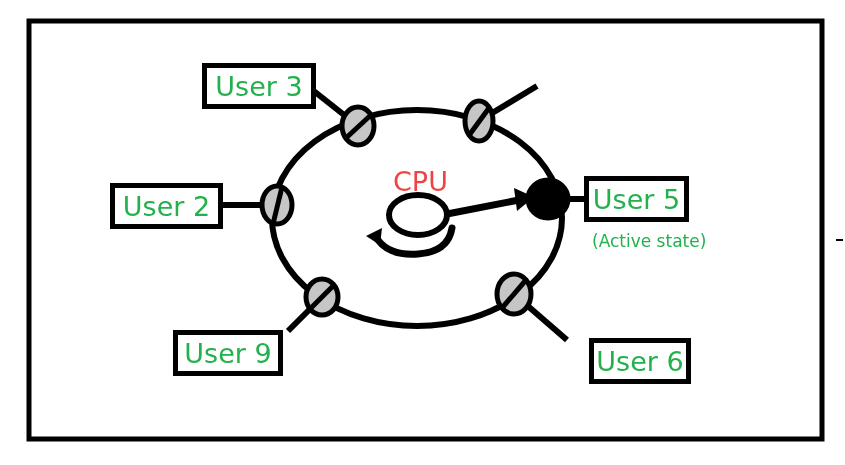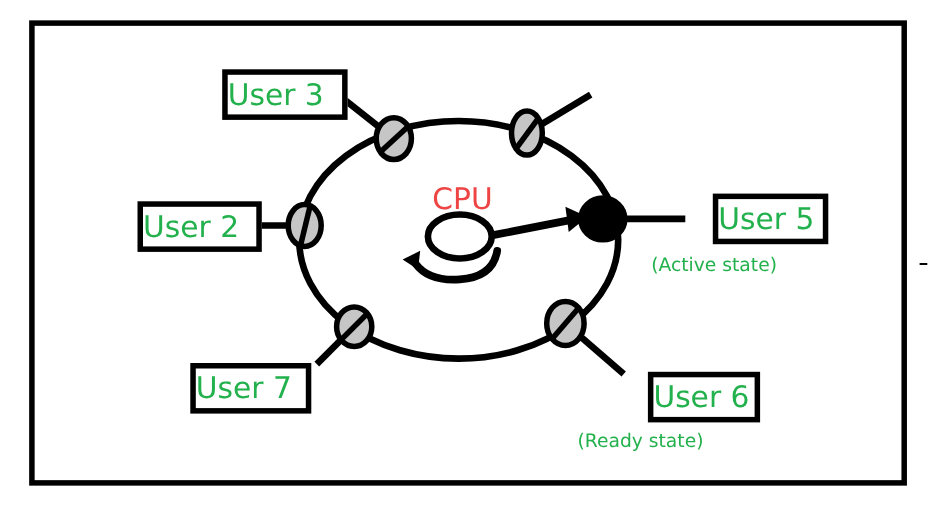--- a/index.html
+++ b/index.html
@@ -26,21 +26,21 @@
     width: 845px;
     height: 465px;
   }
   .user-box {
     position: absolute;
     box-sizing: border-box;
     background: #ffffff;
     border: 5px solid #000000;
     display: flex;
     align-items: center;
-    justify-content: flex-start;
+    justify-content: center;
     white-space: nowrap;
   }
   .user-box .label {
     color: #22b14c;
     font-size: 27px;
     line-height: 1;
     font-family: "DejaVu Sans", sans-serif;
     letter-spacing: 0px;
   }
   .state-note {
@@ -118,33 +118,32 @@
     <line x1="836" y1="240" x2="843" y2="240" stroke="#000000" stroke-width="2"></line>
   </svg>
 
   <div class="cpu-label" style="left:393px; top:168px;">CPU</div>
 
   <div class="user-box" style="left:202px; top:63px; width:114px; height:46px;">
     <span class="label">User 3</span>
   </div>
 
 
-  <div class="user-box" style="left:110px; top:183px; width:113px; height:46px;margin-left:15px;">
+  <div class="user-box" style="left:110px; top:183px; width:113px; height:46px;">
     <span class="label">User 2</span>
   </div>
 
-  <div class="user-box" style="left:648px; top:176px; width:105px; height:46px;">
+  <div class="user-box" style="left:584px; top:176px; width:105px; height:46px;">
     <span class="label">User 5</span>
   </div>
 
   <div class="user-box" style="left:173px; top:330px; width:110px; height:46px;">
-    <span class="label">User 7</span>
+    <span class="label">User 9</span>
   </div>
 
   <div class="user-box" style="left:565px; top:338px; width:102px; height:46px;margin-left:24px;">
     <span class="label">User 6</span>
   </div>
 
   <div class="state-note" style="left:592px; top:233px;">(Active state)</div>
 
-  <div class="state-note" style="left:525px; top:393px;">(Ready state)</div>
 
 </div>
 
 </body></html>

